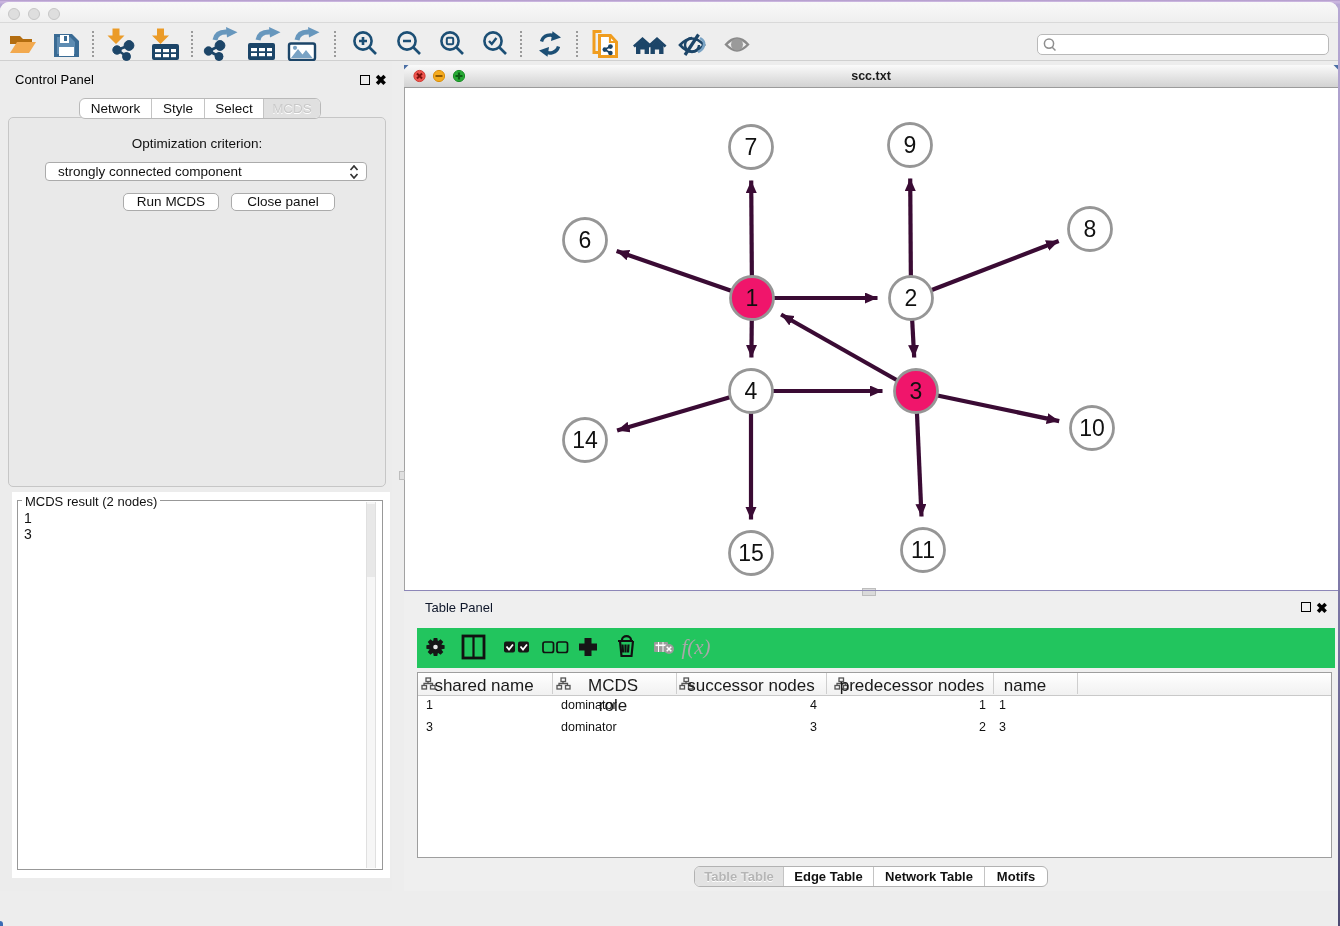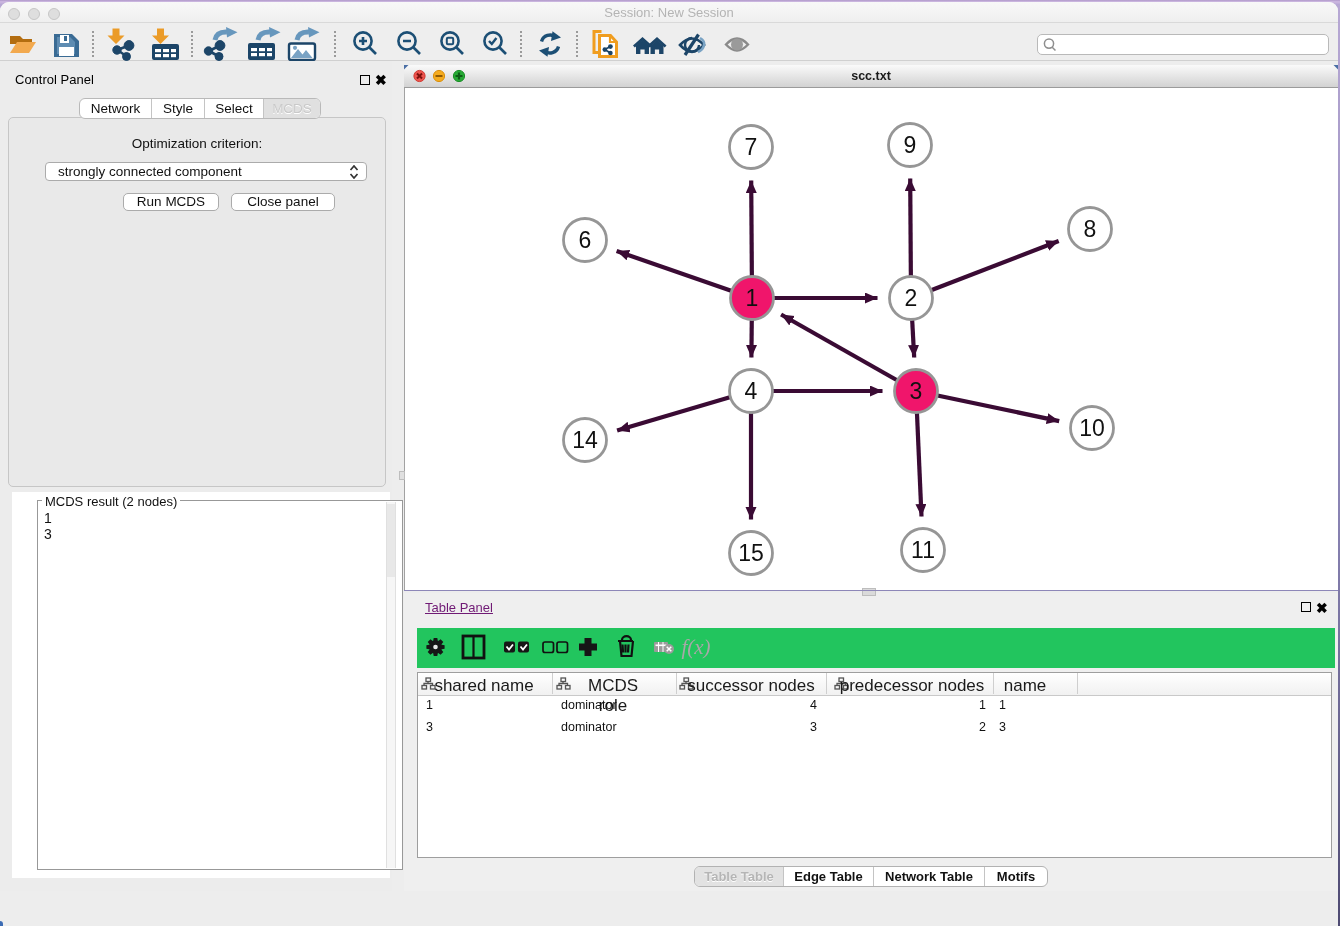--- a/index.html
+++ b/index.html
@@ -19,30 +19,30 @@
 #cp{left:0;top:59px;width:392px;height:830px;background:#ececec;}
 #cptitle{left:15px;top:11px;font-size:13px;color:#000000;}
 #cptabs{left:79px;top:37px;height:19px;display:flex;font-size:13.5px;border:1px solid #b9b9b9;border-radius:6px;overflow:hidden;background:#fff;}
 #cptabs div{line-height:19px;text-align:center;border-right:1px solid #c4c4c4;color:#111;}
 #cptabs div:last-child{border-right:none;background:#e0e0e0;color:#c9c9c9;text-shadow:0 1px 0 #fff;}
 #cpbody{left:8px;top:56px;width:376px;height:368px;background:#e9e9e9;border:1px solid #c6c6c6;border-radius:5px;}
 #optlab{width:100%;text-align:center;top:18px;font-size:13.5px;color:#111;}
 #combo{left:36px;top:44px;width:308px;height:17px;background:#fff;border:1px solid #ababab;border-radius:4px;font-size:13.5px;color:#111;line-height:17px;padding-left:12px;}
 .btn{height:16px;background:#fff;border:1px solid #ababab;border-radius:5px;font-size:13.5px;color:#111;text-align:center;line-height:16px;margin-left:28px;}
 #wpanel{left:12px;top:431px;width:378px;height:386px;background:#fff;}
-#grp{left:5px;top:8px;width:364px;height:368px;border:1px solid #989898;background:#fff;margin-left:20px;}
+#grp{left:5px;top:8px;width:364px;height:368px;border:1px solid #989898;background:#fff;}
 #grplab{left:4px;top:-7px;font-size:13px;color:#111;background:#fff;padding:0 3px;}
 
 #nf{left:404px;top:63px;width:934px;height:526px;}
 #nftitle{left:0;top:0;width:934px;height:22px;background:linear-gradient(#fafafa,#d2d2d2);border-bottom:1px solid #9b9b9b;}
 #nftext{width:100%;text-align:center;top:4px;font-size:12.5px;font-weight:bold;color:#1a1a1a;}
 #canvas{left:0;top:23px;width:933px;height:503px;background:#fff;border-left:1px solid #a2a2a2;}
 
 #tp{left:404px;top:591px;width:934px;height:298px;background:#efefef;}
-#tptitle{left:21px;top:7px;font-size:13px;color:#701a75;text-decoration:underline;}
+#tptitle{left:21px;top:7px;font-size:13px;color:#0f172a;}
 #tbar{left:13px;top:35px;width:918px;height:40px;background:#22c55e;}
 #tblbox{left:13px;top:79px;width:913px;height:184px;background:#fff;border:1px solid #9e9e9e;}
 .hdrline{top:0;height:21px;width:0;border-left:1px solid #cfcfcf;}
 .hcell{top:3px;font-size:17px;color:#1a1a1a;text-align:center;}
 .tcell{font-size:12.5px;color:#111;}
 #btabs{left:290px;top:273px;height:19px;display:flex;font-size:13px;font-weight:600;border:1px solid #b2b2b2;border-radius:6px;overflow:hidden;background:#fff;}
 #btabs div{line-height:19px;text-align:center;border-right:1px solid #c4c4c4;color:#111;}
 #btabs div:first-child{background:#e2e2e2;color:#b5b5b5;text-shadow:0 1px 0 #fff;}
 #btabs div:last-child{border-right:none;}
 
@@ -50,21 +50,20 @@
 #memb{left:1255px;top:6px;width:72px;height:21px;background:#f7f7f7;border:1px solid #9e9e9e;font-size:13px;color:#111;}
 #listb{left:10px;top:8px;width:26px;height:18px;background:#fff;border:1px solid #9e9e9e;border-radius:2px;}
 svg{display:block;}
 </style></head>
 <body>
 <div id="win" class="abs">
   <div id="titlebar" class="abs">
     <div class="tl abs" style="left:8px"></div>
     <div class="tl abs" style="left:28px"></div>
     <div class="tl abs" style="left:48px"></div>
-    <div id="title" class="abs">Session: New Session</div>
   </div>
   <div id="toolbar" class="abs">
     <div id="icons" class="abs" style="left:0;top:4px;width:1338px;height:34px;">
     <svg width="1338" height="34" viewBox="0 0 1338 34">
 
       <path d="M10,26 V9 h10 l3,3 h9 v5 h-22 z" fill="#b36d10"></path>
       <path d="M10,26 l7-11 h19 l-7,11 z" fill="#f2a94e"></path>
 
       <path d="M54,7 h18 l7,7 v16 h-25 z" fill="#3a6b94"></path>
       <path d="M57,10 h13 l5,5 v12 h-18 z" fill="#5e8cb2"></path>

